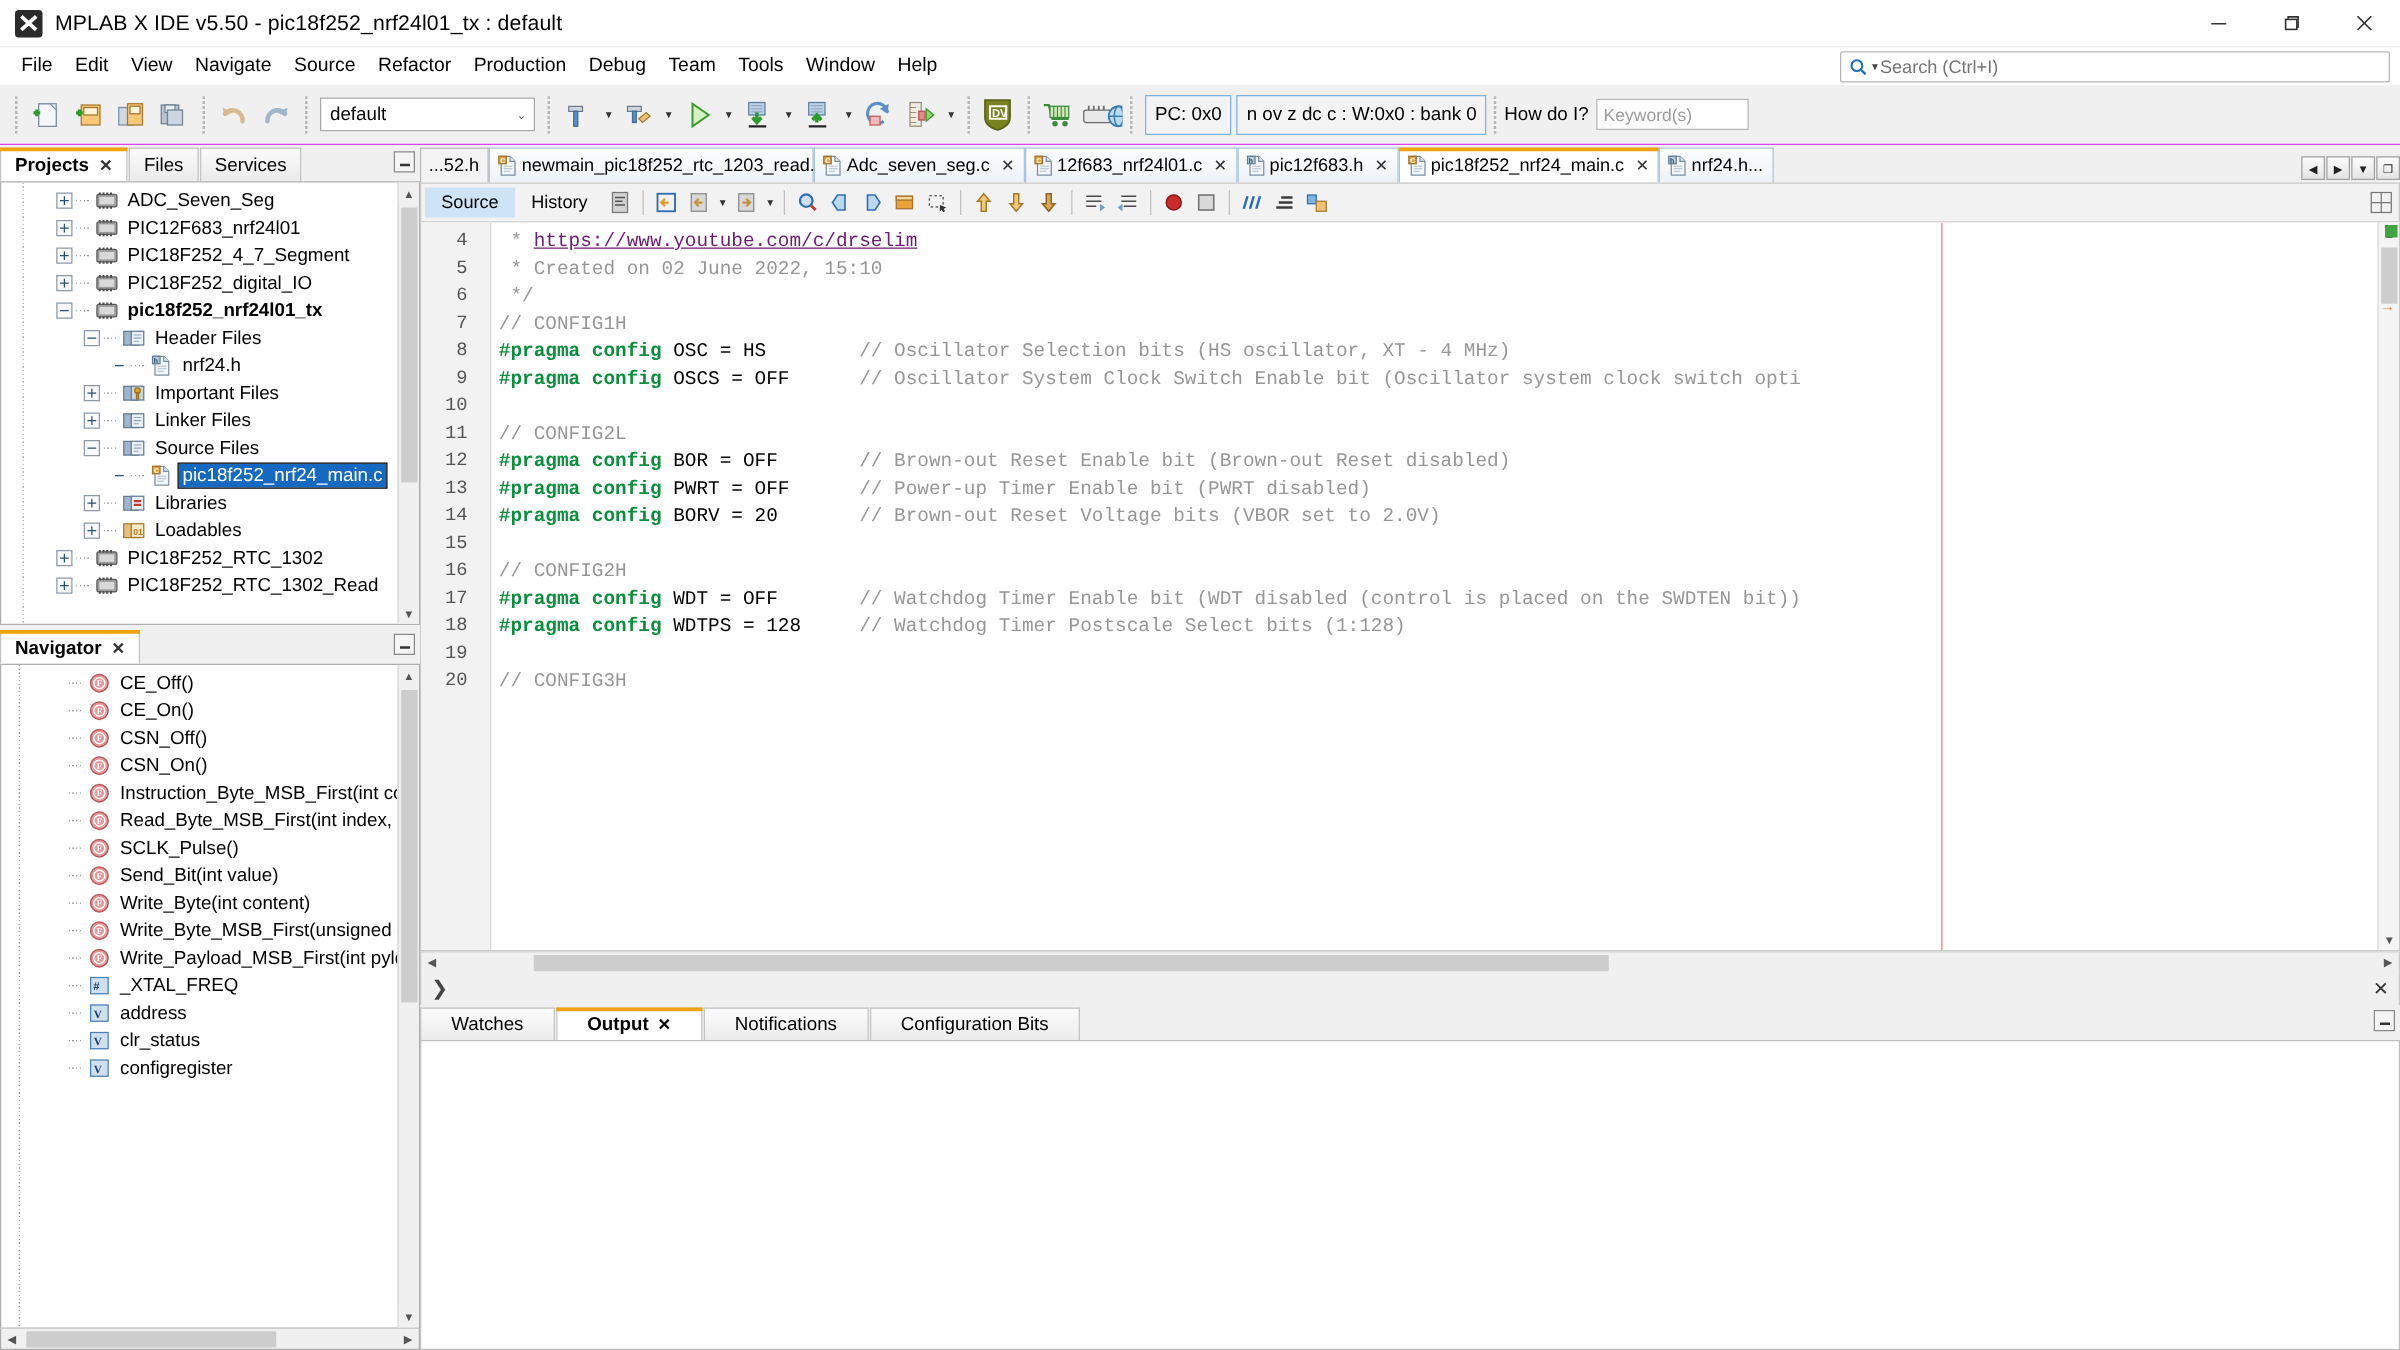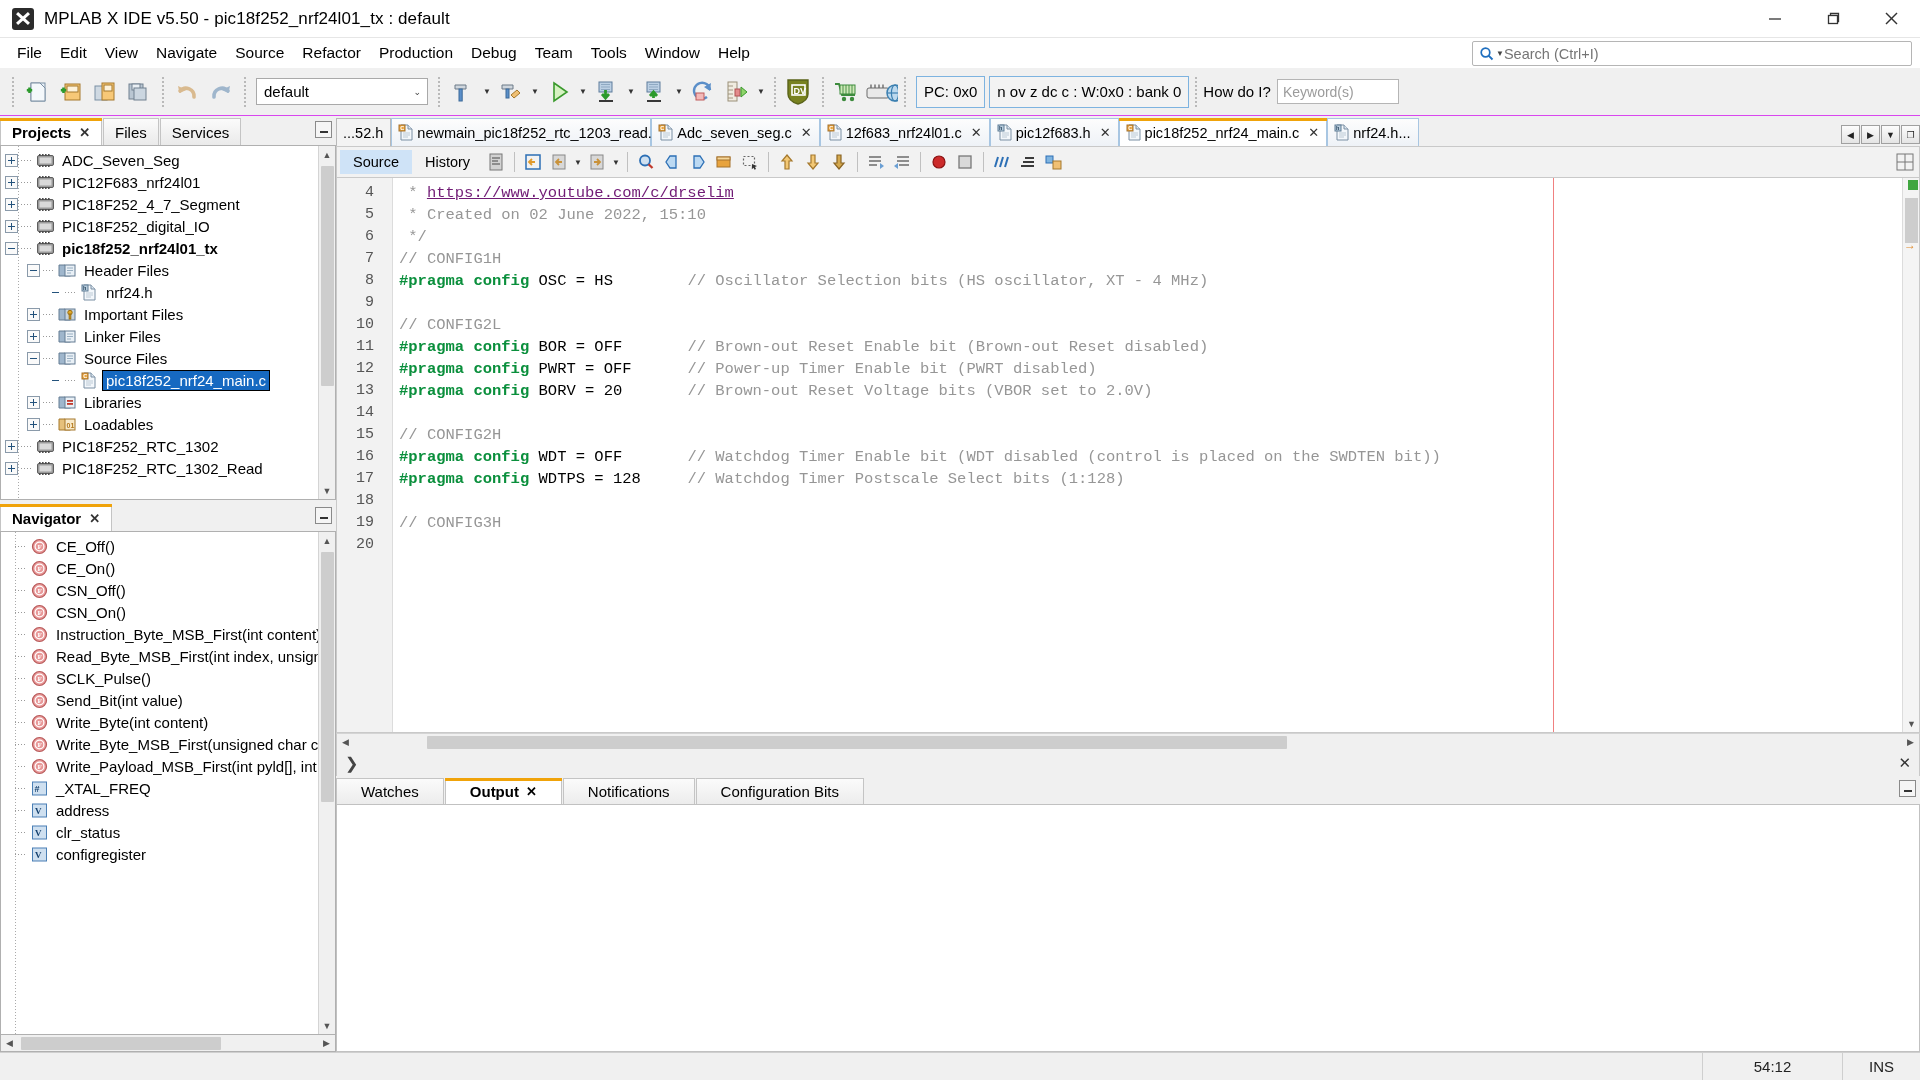--- a/index.html
+++ b/index.html
@@ -110,21 +110,21 @@
     justify-content: center; font-size: 11px; line-height: 1; color: #222;
   }
   .panel-min::after { content: ""; width: 8px; height: 2px; background: #333; margin-top: 4px; }
 
   
   .tree-pane {
     background: #ffffff; border: 1px solid #b0b0b0; flex: 1 1 auto; min-height: 0;
     display: flex; position: relative; overflow: hidden;
   }
   .tree-scrollarea { flex: 1 1 auto; overflow: hidden; padding: 3px 0 0 0; position: relative; }
-  .row { height: 22px; display: flex; align-items: center; font-size: 15px; color: #000; white-space: nowrap; }
+  .row { height: 22px; display: flex; align-items: center; font-size: 15px; color: #000; white-space: nowrap; padding-left: 40px; }
   .row.selected .lbl { background: #1669c1; color: #fff; padding: 1px 3px; outline: 1px solid #000; }
   .row .lbl { padding: 1px 3px; }
   .row.bold .lbl { font-weight: bold; }
   .indent { display: inline-block; flex: 0 0 auto; }
   .expander {
     width: 13px; height: 13px; border: 1px solid #8a9aaa; background: #fafafa;
     display: inline-flex; align-items: center; justify-content: center; flex: 0 0 13px;
     font-size: 11px; line-height: 9px; color: #23527c; margin-right: 3px; position: relative;
   }
   .expander::before { content: ""; position: absolute; width: 7px; height: 1px; background: #23527c; }
@@ -1262,20 +1262,21 @@
             </div>
         </div>
         <div class="code-lines">
           <div class="margin-line" style="left:1160px;"></div>
           <div id="code-rows">
               <div class="cl"><span class="cmt"> * </span><span class="lnk">https://www.youtube.com/c/drselim</span></div>
               <div class="cl"><span class="cmt"> * Created on 02 June 2022, 15:10</span></div>
               <div class="cl"><span class="cmt"> */</span></div>
               <div class="cl"><span class="cmt">// CONFIG1H</span></div>
               <div class="cl"><span class="pragma">#pragma config</span><span class="kw"> OSC = HS        </span><span class="cmt">// Oscillator Selection bits (HS oscillator, XT - 4 MHz)</span></div>
+              <div class="cl"><span class="pragma">#pragma config</span><span class="kw"> OSCS = OFF      </span><span class="cmt">// Oscillator System Clock Switch Enable bit (Oscillator system clock switch opti</span></div>
               <div class="cl"></div>
               <div class="cl"><span class="cmt">// CONFIG2L</span></div>
               <div class="cl"><span class="pragma">#pragma config</span><span class="kw"> BOR = OFF       </span><span class="cmt">// Brown-out Reset Enable bit (Brown-out Reset disabled)</span></div>
               <div class="cl"><span class="pragma">#pragma config</span><span class="kw"> PWRT = OFF      </span><span class="cmt">// Power-up Timer Enable bit (PWRT disabled)</span></div>
               <div class="cl"><span class="pragma">#pragma config</span><span class="kw"> BORV = 20       </span><span class="cmt">// Brown-out Reset Voltage bits (VBOR set to 2.0V)</span></div>
               <div class="cl"></div>
               <div class="cl"><span class="cmt">// CONFIG2H</span></div>
               <div class="cl"><span class="pragma">#pragma config</span><span class="kw"> WDT = OFF       </span><span class="cmt">// Watchdog Timer Enable bit (WDT disabled (control is placed on the SWDTEN bit))</span></div>
               <div class="cl"><span class="pragma">#pragma config</span><span class="kw"> WDTPS = 128     </span><span class="cmt">// Watchdog Timer Postscale Select bits (1:128)</span></div>
               <div class="cl"></div>
@@ -1321,23 +1322,13 @@
             </div>
           <div class="panel-min" style="top:4px;"></div>
         </div>
         <div class="out-body">
           <span></span>
         </div>
       </div>
     </div>
   </div>
 
-  <div class="statusbar">
-    <span style="padding-left:10px;"></span>
-    <div class="sb-spacer"></div>
-    <div class="sb-cell" style="width:140px;">
-      <span>54:12</span>
-    </div>
-    <div class="sb-cell" style="width:78px;">
-      <span>INS</span>
-    </div>
-  </div>
 </div>
 
 </body></html>

